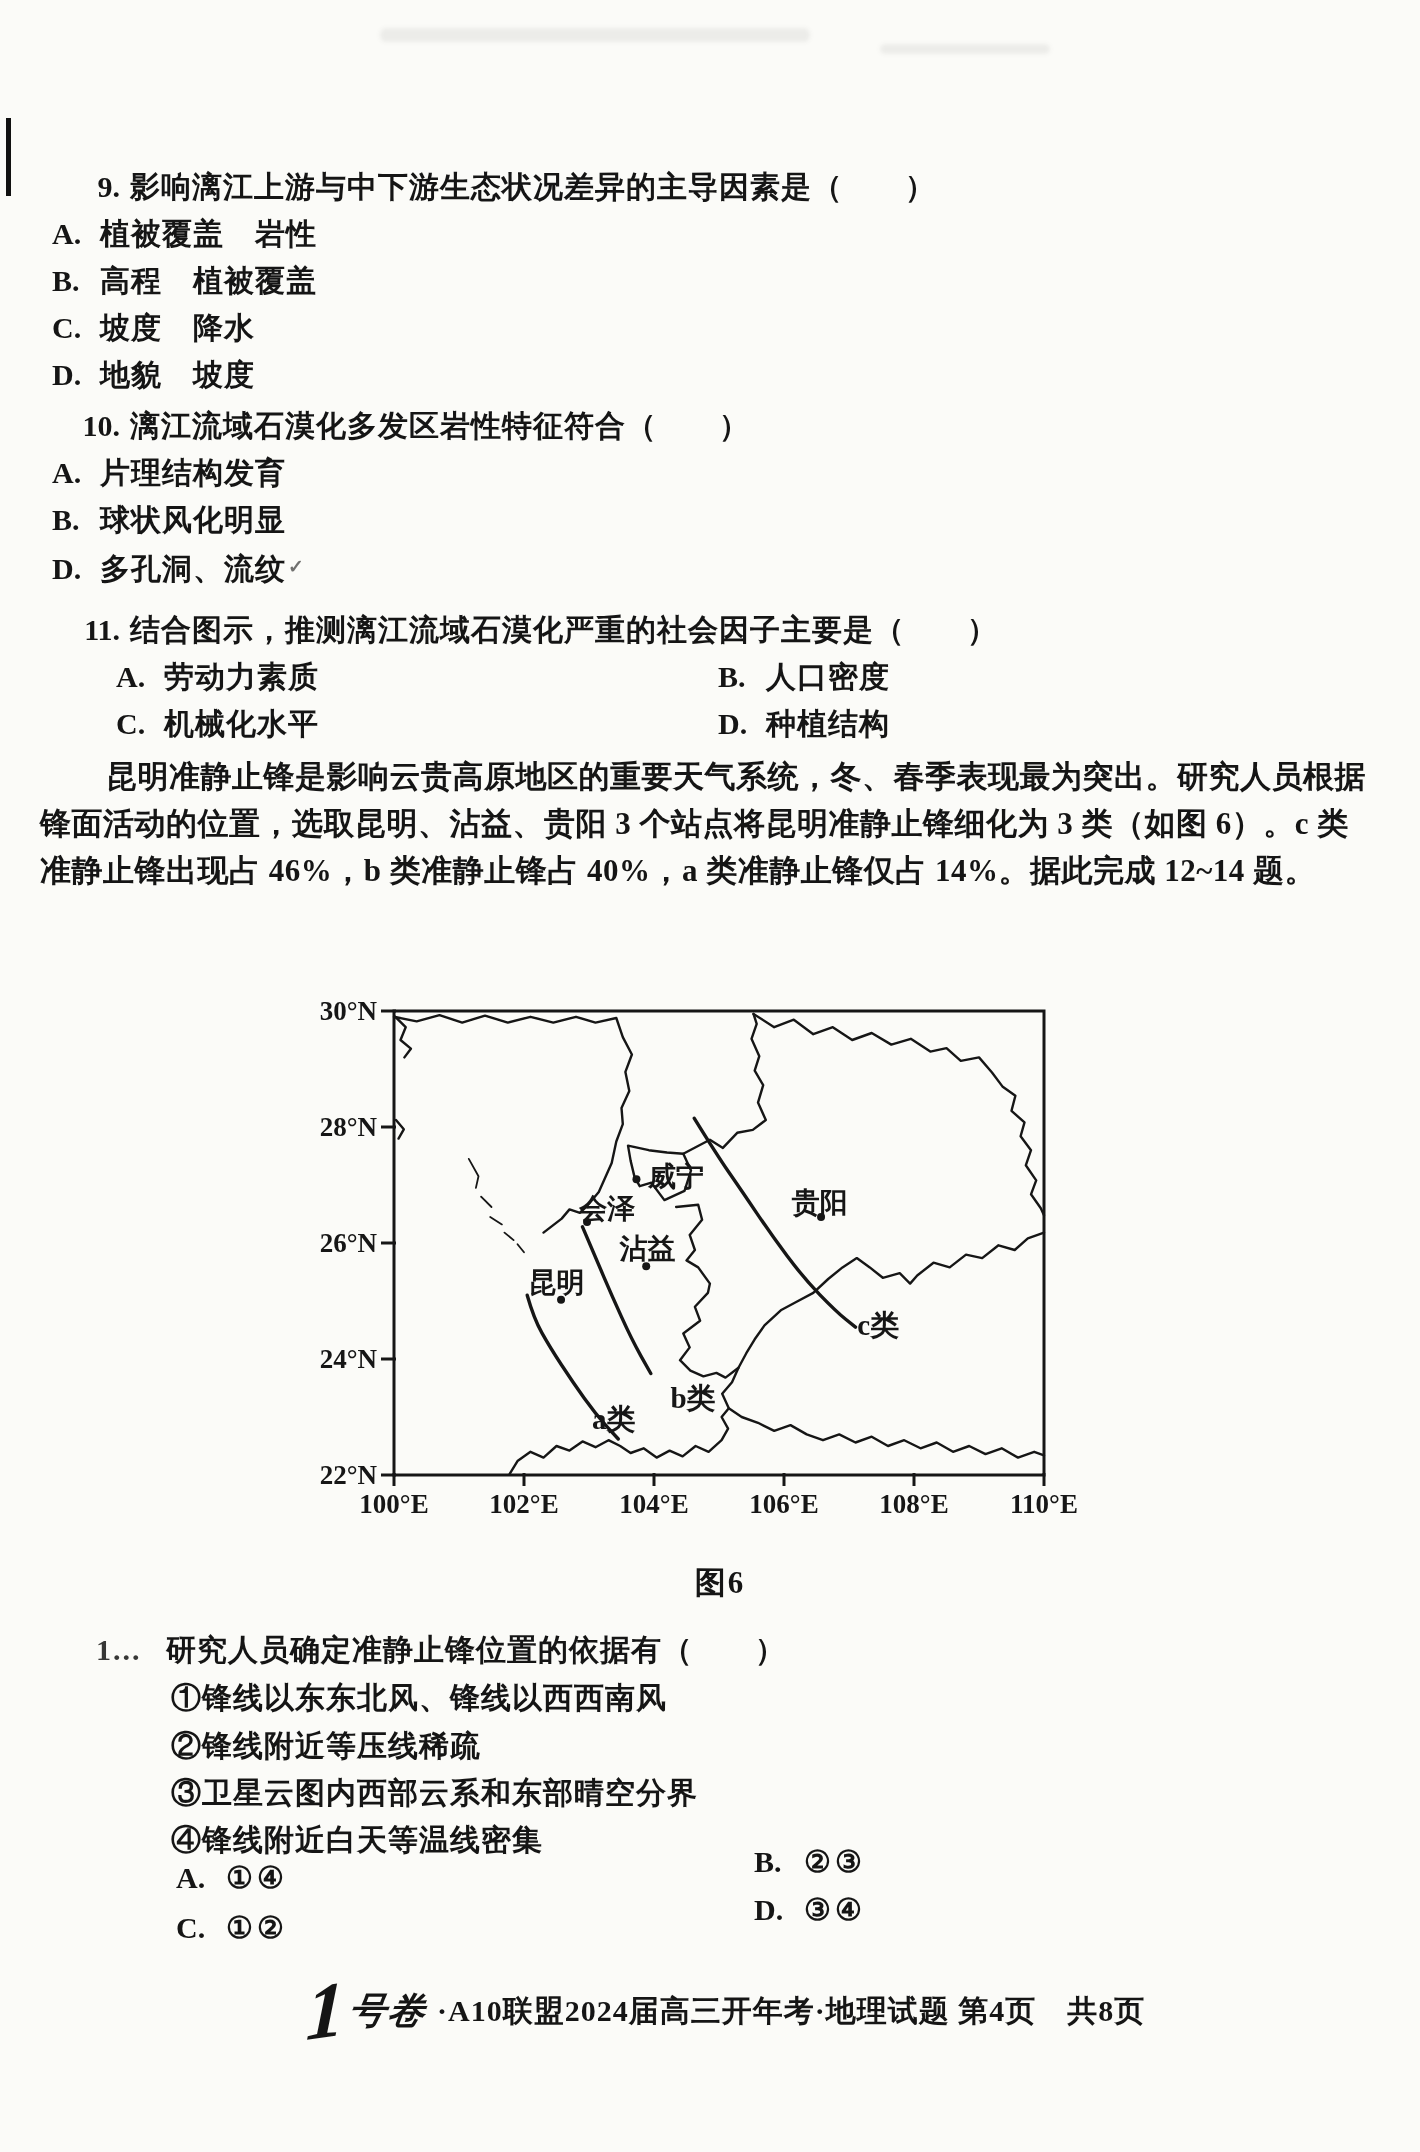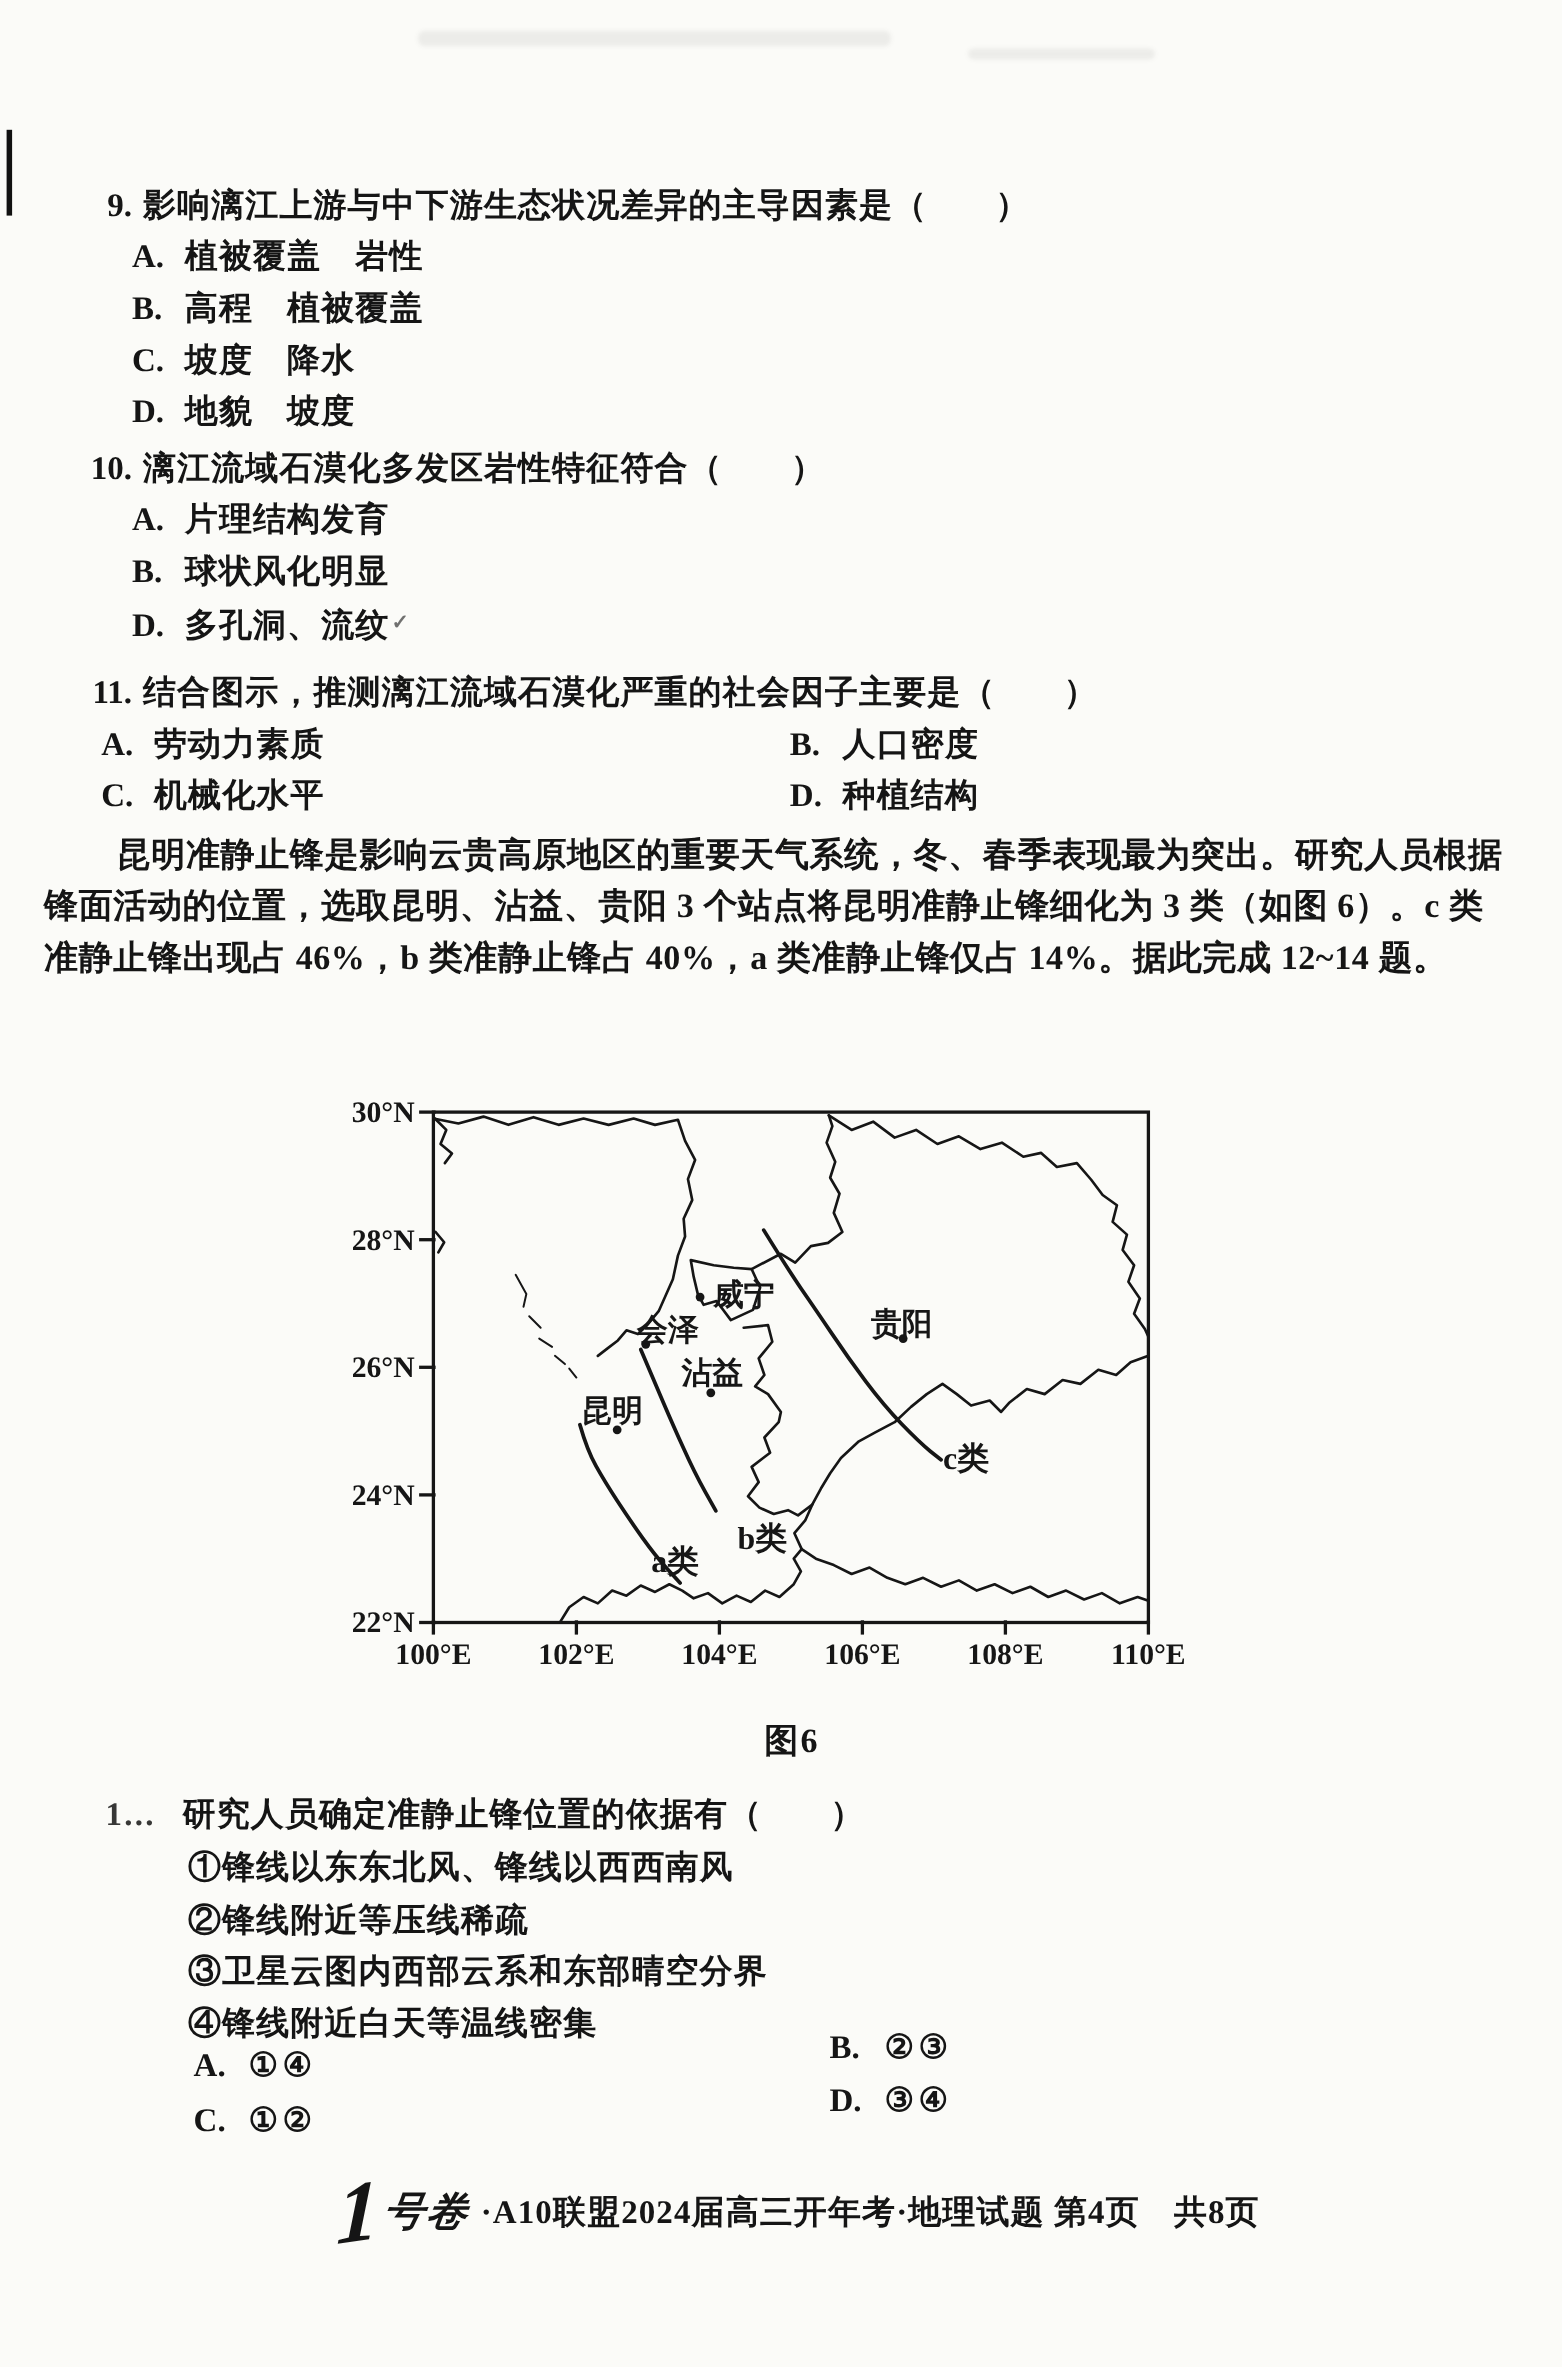--- a/index.html
+++ b/index.html
@@ -10,24 +10,24 @@
     overflow:hidden;
   }
   .margin-bar{position:absolute;left:6px;top:118px;width:5px;height:78px;background:#111;}
   .smudge{position:absolute;background:rgba(40,40,40,.07);filter:blur(2px);border-radius:6px;}
 
   
   .flow{position:absolute;left:0;top:163px;width:1420px;}
   .row{height:47px;line-height:47px;font-size:30px;font-weight:700;white-space:nowrap;}
   .qrow .qnum{display:inline-block;width:120px;text-align:right;padding-right:0;}
   .qrow .qtext{margin-left:10px;letter-spacing:1px;}
-  .orow{padding-left:120px;}
+  .orow{padding-left:52px;}
   .orow .olabel{display:inline-block;width:42px;}
   .orow .otext{margin-left:6px;letter-spacing:1px;}
-  .orow2{padding-left:92px;position:relative;}
+  .orow2{padding-left:116px;position:relative;}
   .orow2 .second{position:absolute;left:718px;top:0;}
   .pair .olabel{display:inline-block;width:42px;}
   .pair .otext{margin-left:6px;letter-spacing:1px;}
   .mt4{margin-top:4px;} .mt8{margin-top:16px;} .mt6{margin-top:6px;}
   .tickmark{font-size:19px;opacity:.6;vertical-align:6px;margin-left:2px;}
 
   .para{padding-left:40px;width:1330px;font-size:31px;font-weight:700;
         height:47px;line-height:47px;white-space:nowrap;letter-spacing:.5px;}
   .para.first{padding-left:106px;}
 

